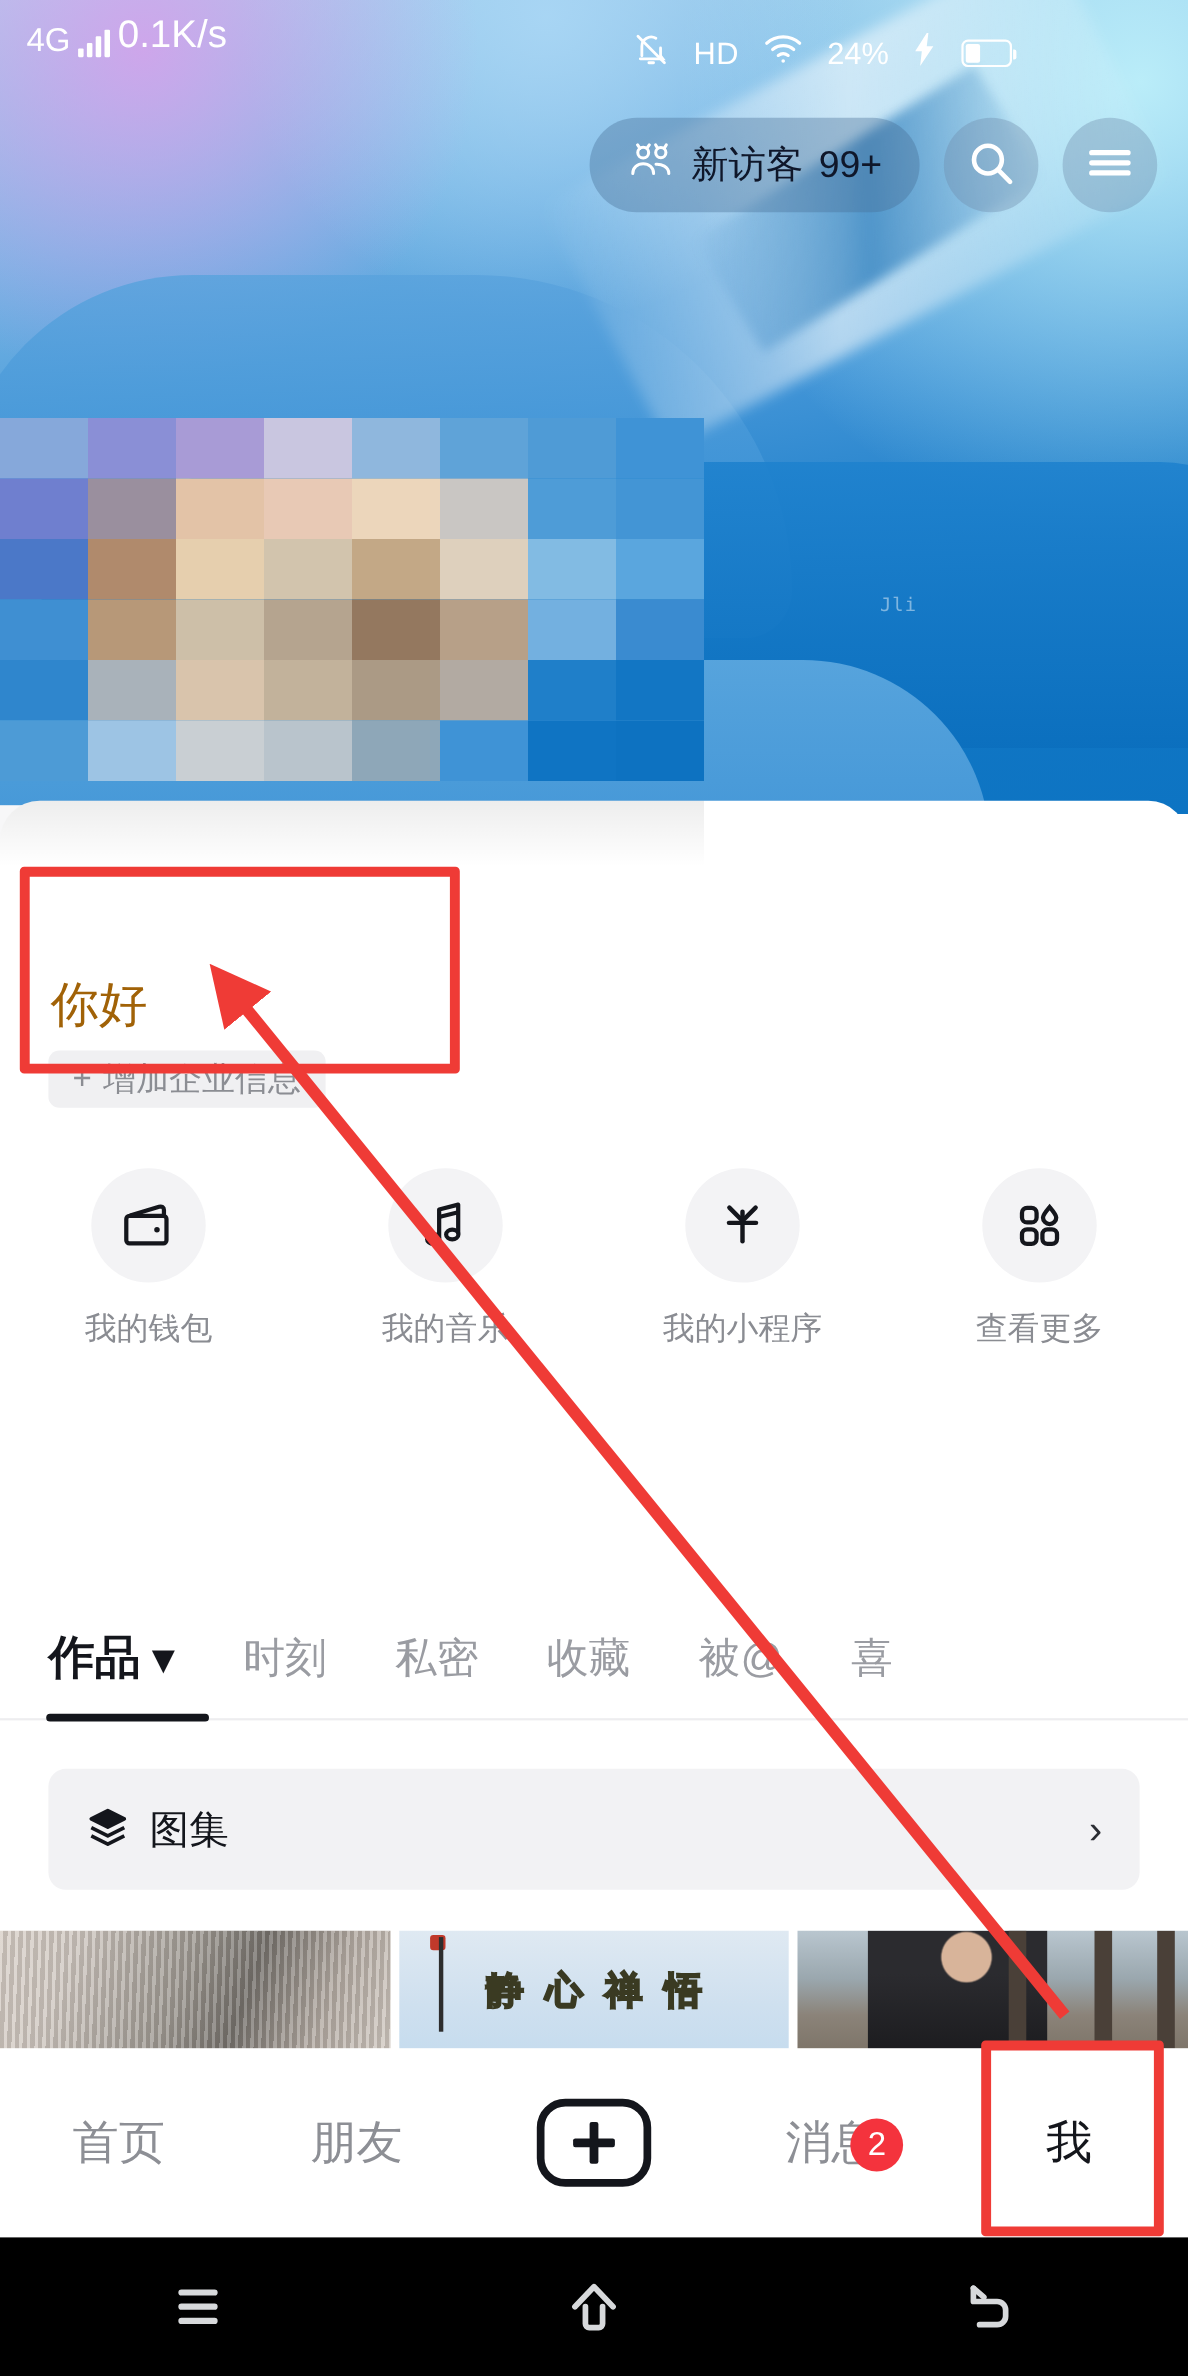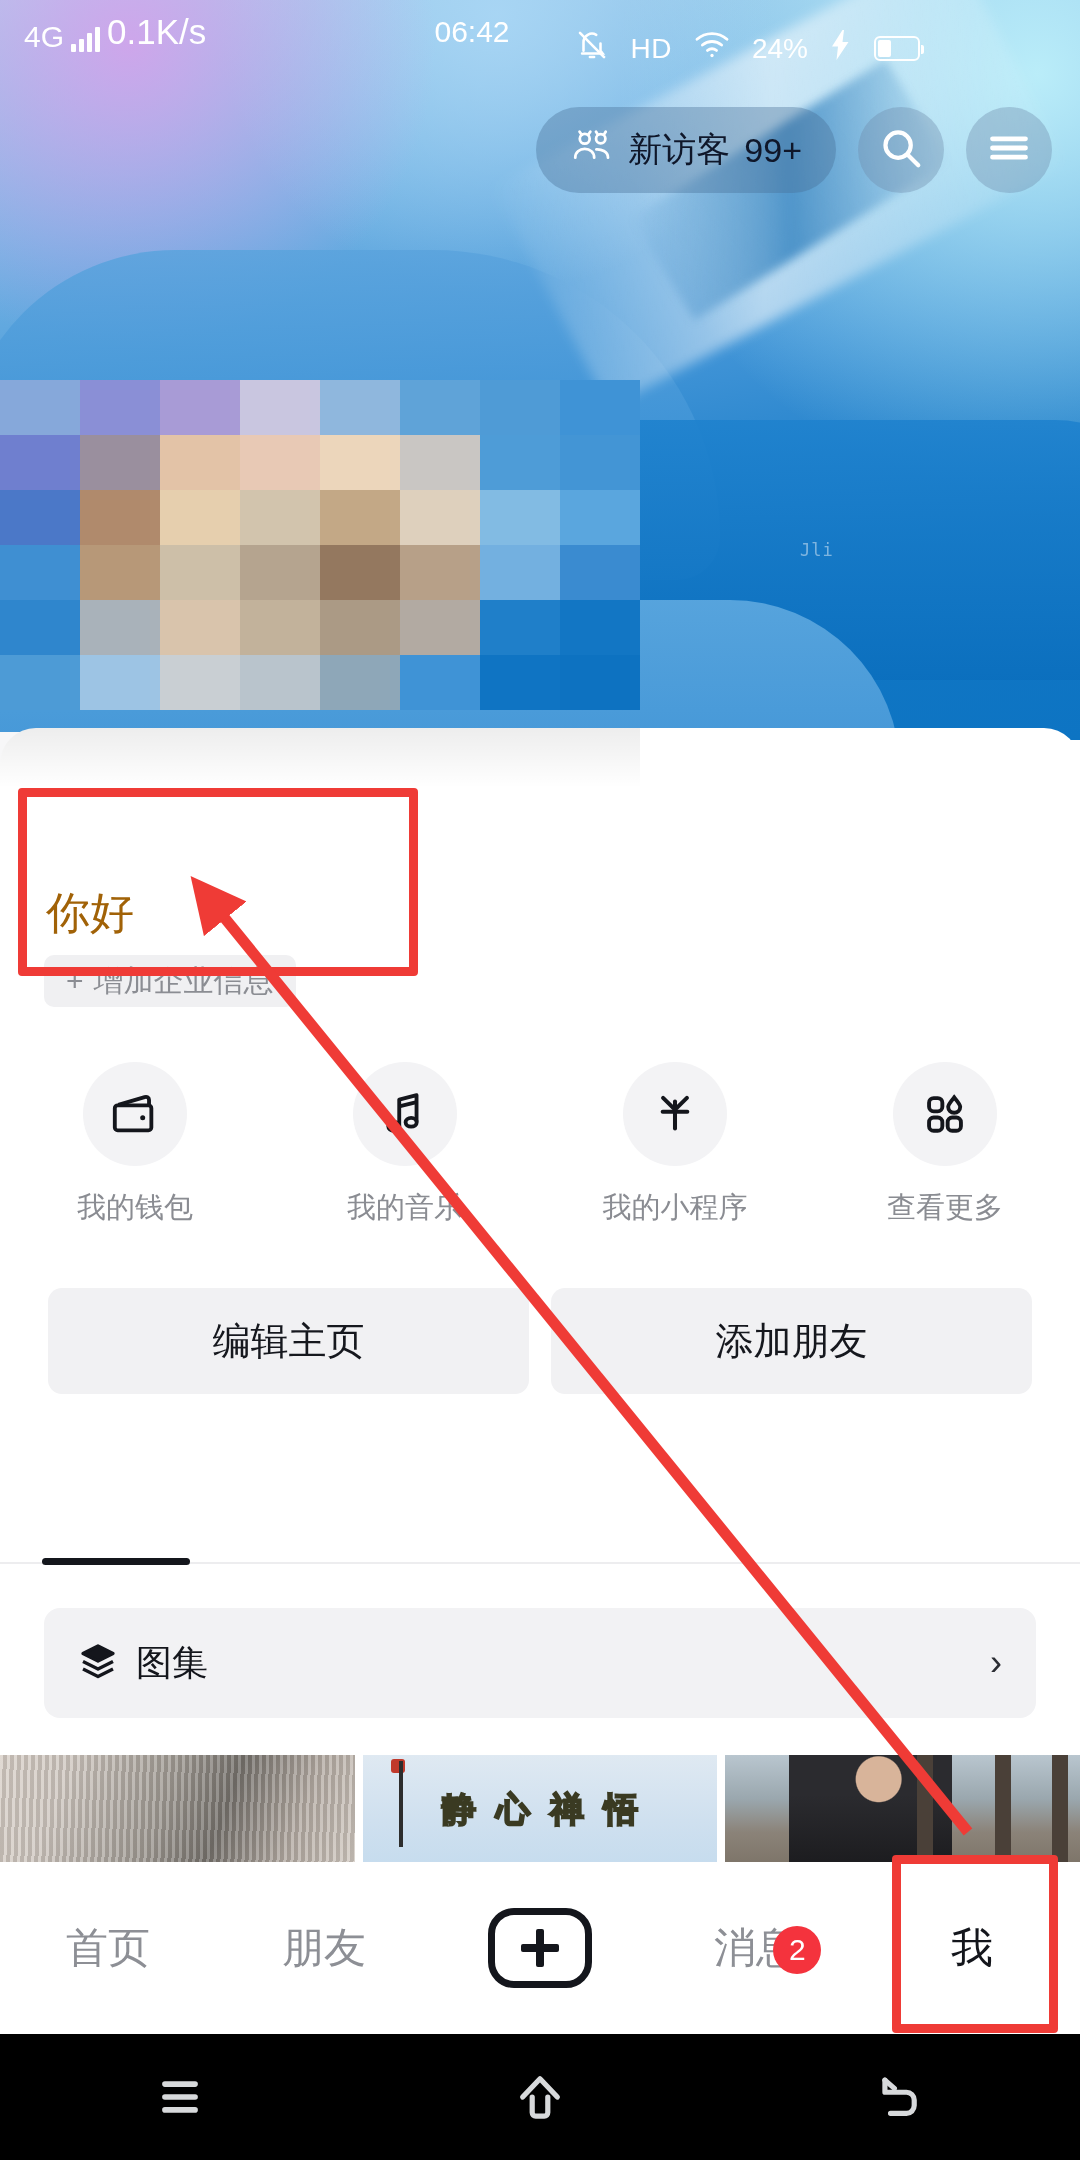--- a/index.html
+++ b/index.html
@@ -255,21 +255,20 @@
     <div class="sb-left">
       <span class="sb-4g">4G</span>
       <span class="sig">
           <b></b>
           <b></b>
           <b></b>
           <b></b>
         </span>
       <span class="sb-speed">0.1K/s</span>
     </div>
-    <div class="sb-center">06:42</div>
     <div class="sb-right">
       <span>
         <svg width="34" height="34" viewBox="0 0 24 24" fill="none" stroke="#fff" stroke-width="1.8" stroke-linecap="round">
           <path d="M6 16V10a6 6 0 0 1 9-5.2"></path>
             <path d="M18 11v5l1.5 2H5"></path>
             <path d="M10.5 20.5h3"></path>
             <path d="M3.5 3.5l17 17"></path>
         </svg>
       </span>
       <span class="sb-hd">HD</span>
@@ -410,26 +409,33 @@
           <path d="M18.2 3.6c1.6 1.9 3.4 4 3.4 5.3a3.4 3.4 0 1 1-6.8 0c0-1.3 1.8-3.4 3.4-5.3z"></path>
           <rect x="4" y="15" width="7.5" height="7.5" rx="2.6"></rect>
           <rect x="14.5" y="15" width="7.5" height="7.5" rx="2.6"></rect>
         </svg>
       </div>
       <div class="quick-lb">查看更多</div>
     </div>
 
   </div>
 
-  <div class="btnrow">
-    <div class="bigbtn">编辑主页</div>
-    <div class="bigbtn">添加朋友</div>
-  </div>
 
   <div class="tabs-divider"></div>
+  <div class="tabs">
+    <div class="tab active">
+      <span>作品</span>
+      <span>▾</span>
+    </div>
+    <div class="tab">时刻</div>
+    <div class="tab">私密</div>
+    <div class="tab">收藏</div>
+    <div class="tab">被@</div>
+    <div class="tab">喜</div>
+  </div>
   <div class="tab-underline"></div>
 
   <div class="album">
     <span>
       <svg width="40" height="40" viewBox="0 0 24 24" fill="none" stroke="#14161c" stroke-width="2" stroke-linejoin="round">
         <path d="M12 3 3 7.5l9 4.5 9-4.5L12 3z" fill="#14161c"></path>
         <path d="M3 12.3 12 16.8 21 12.3"></path>
           <path d="M3 16.8 12 21.3 21 16.8"></path>
       </svg>
     </span>

